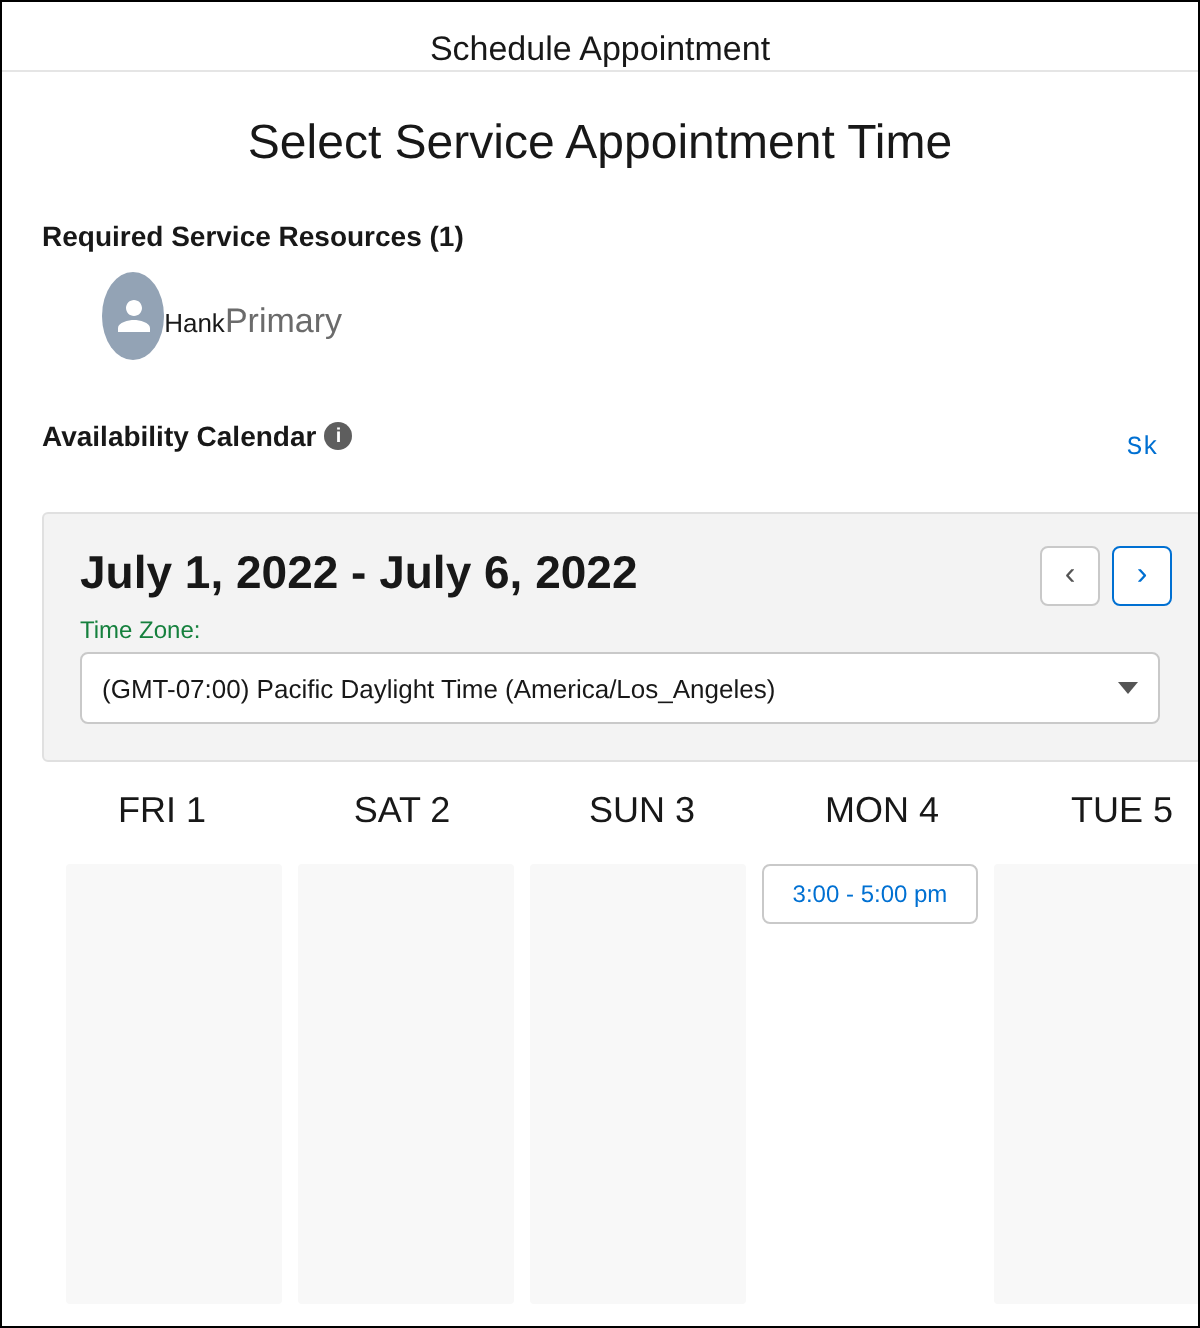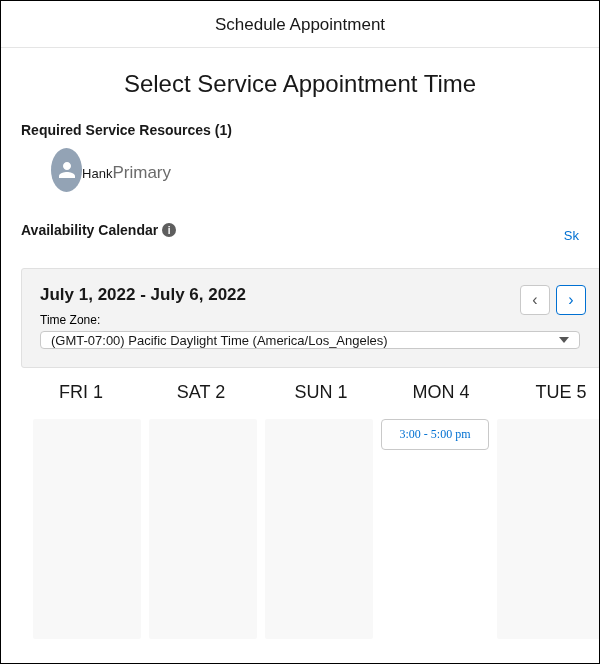--- a/index.html
+++ b/index.html
@@ -7,21 +7,21 @@
     font-family: -apple-system, BlinkMacSystemFont, "Segoe UI", Arial, sans-serif;
     background: #fff;
     color: #181818;
     width: 600px;
     height: 664px;
     overflow: hidden;
     border: 1px solid #000;
   }
   .header {
     text-align: center;
-    padding: 14px 0 12px;
+    padding: 14px 0 0;
     border-bottom: 1px solid #e5e5e5;
     font-size: 17px;
     font-weight: 400;
   }
   .main {
     padding: 22px 20px 0 20px;
   }
   .subtitle {
     text-align: center;
     font-size: 24px;
@@ -76,47 +76,48 @@
     align-items: center;
     justify-content: center;
     font-size: 10px;
     font-weight: 700;
   }
   .skip-link {
     color: #0070d2;
     font-size: 13px;
     text-decoration: none;
     white-space: nowrap;
+    font-family: Liberation Mono, monospace;
   }
   .calendar-wrap {
     margin-left: -20px;
     margin-right: -20px;
     padding-left: 20px;
   }
   .calendar-header {
     background: #f3f3f3;
     border: 1px solid #e0e0e0;
     border-radius: 3px;
     padding: 16px 18px 18px;
     position: relative;
     width: 580px;
   }
   .date-range {
-    font-size: 17px;
+    font-size: 23px;
     font-weight: 700;
     margin-bottom: 8px;
   }
   .tz-label {
     font-size: 12px;
-    color: #000000;
+    color: #15803d;
     margin-bottom: 4px;
   }
   .tz-select {
     width: 540px;
-    height: 18px;
+    height: 36px;
     border: 1px solid #c9c9c9;
     border-radius: 4px;
     background: #fff;
     font-size: 13px;
     padding: 0 28px 0 10px;
     position: relative;
     display: flex;
     align-items: center;
     cursor: pointer;
   }
@@ -183,21 +184,20 @@
     border: 1px solid #c9c9c9;
     border-radius: 4px;
     background: #fff;
     color: #0070d2;
     font-size: 12px;
     padding: 7px 8px;
     text-align: center;
     white-space: nowrap;
     cursor: pointer;
     margin-bottom: 8px;
-    font-family: Liberation Serif, serif;
   }
 </style>
 </head>
 <body>
 
 <div class="header">
   <span>Schedule Appointment</span>
 </div>
 
 <div class="main">
@@ -240,21 +240,21 @@
         </div>
         <div class="nav-btn active">
           <span>›</span>
         </div>
       </div>
     </div>
 
     <div class="day-headers">
       <div class="day-head">FRI 1</div>
       <div class="day-head">SAT 2</div>
-      <div class="day-head">SUN 1</div>
+      <div class="day-head">SUN 3</div>
       <div class="day-head">MON 4</div>
       <div class="day-head">TUE 5</div>
     </div>
 
     <div class="slots-row">
       <div class="slot-col">
         <div class="slot-empty"></div>
       </div>
       <div class="slot-col">
         <div class="slot-empty"></div>

